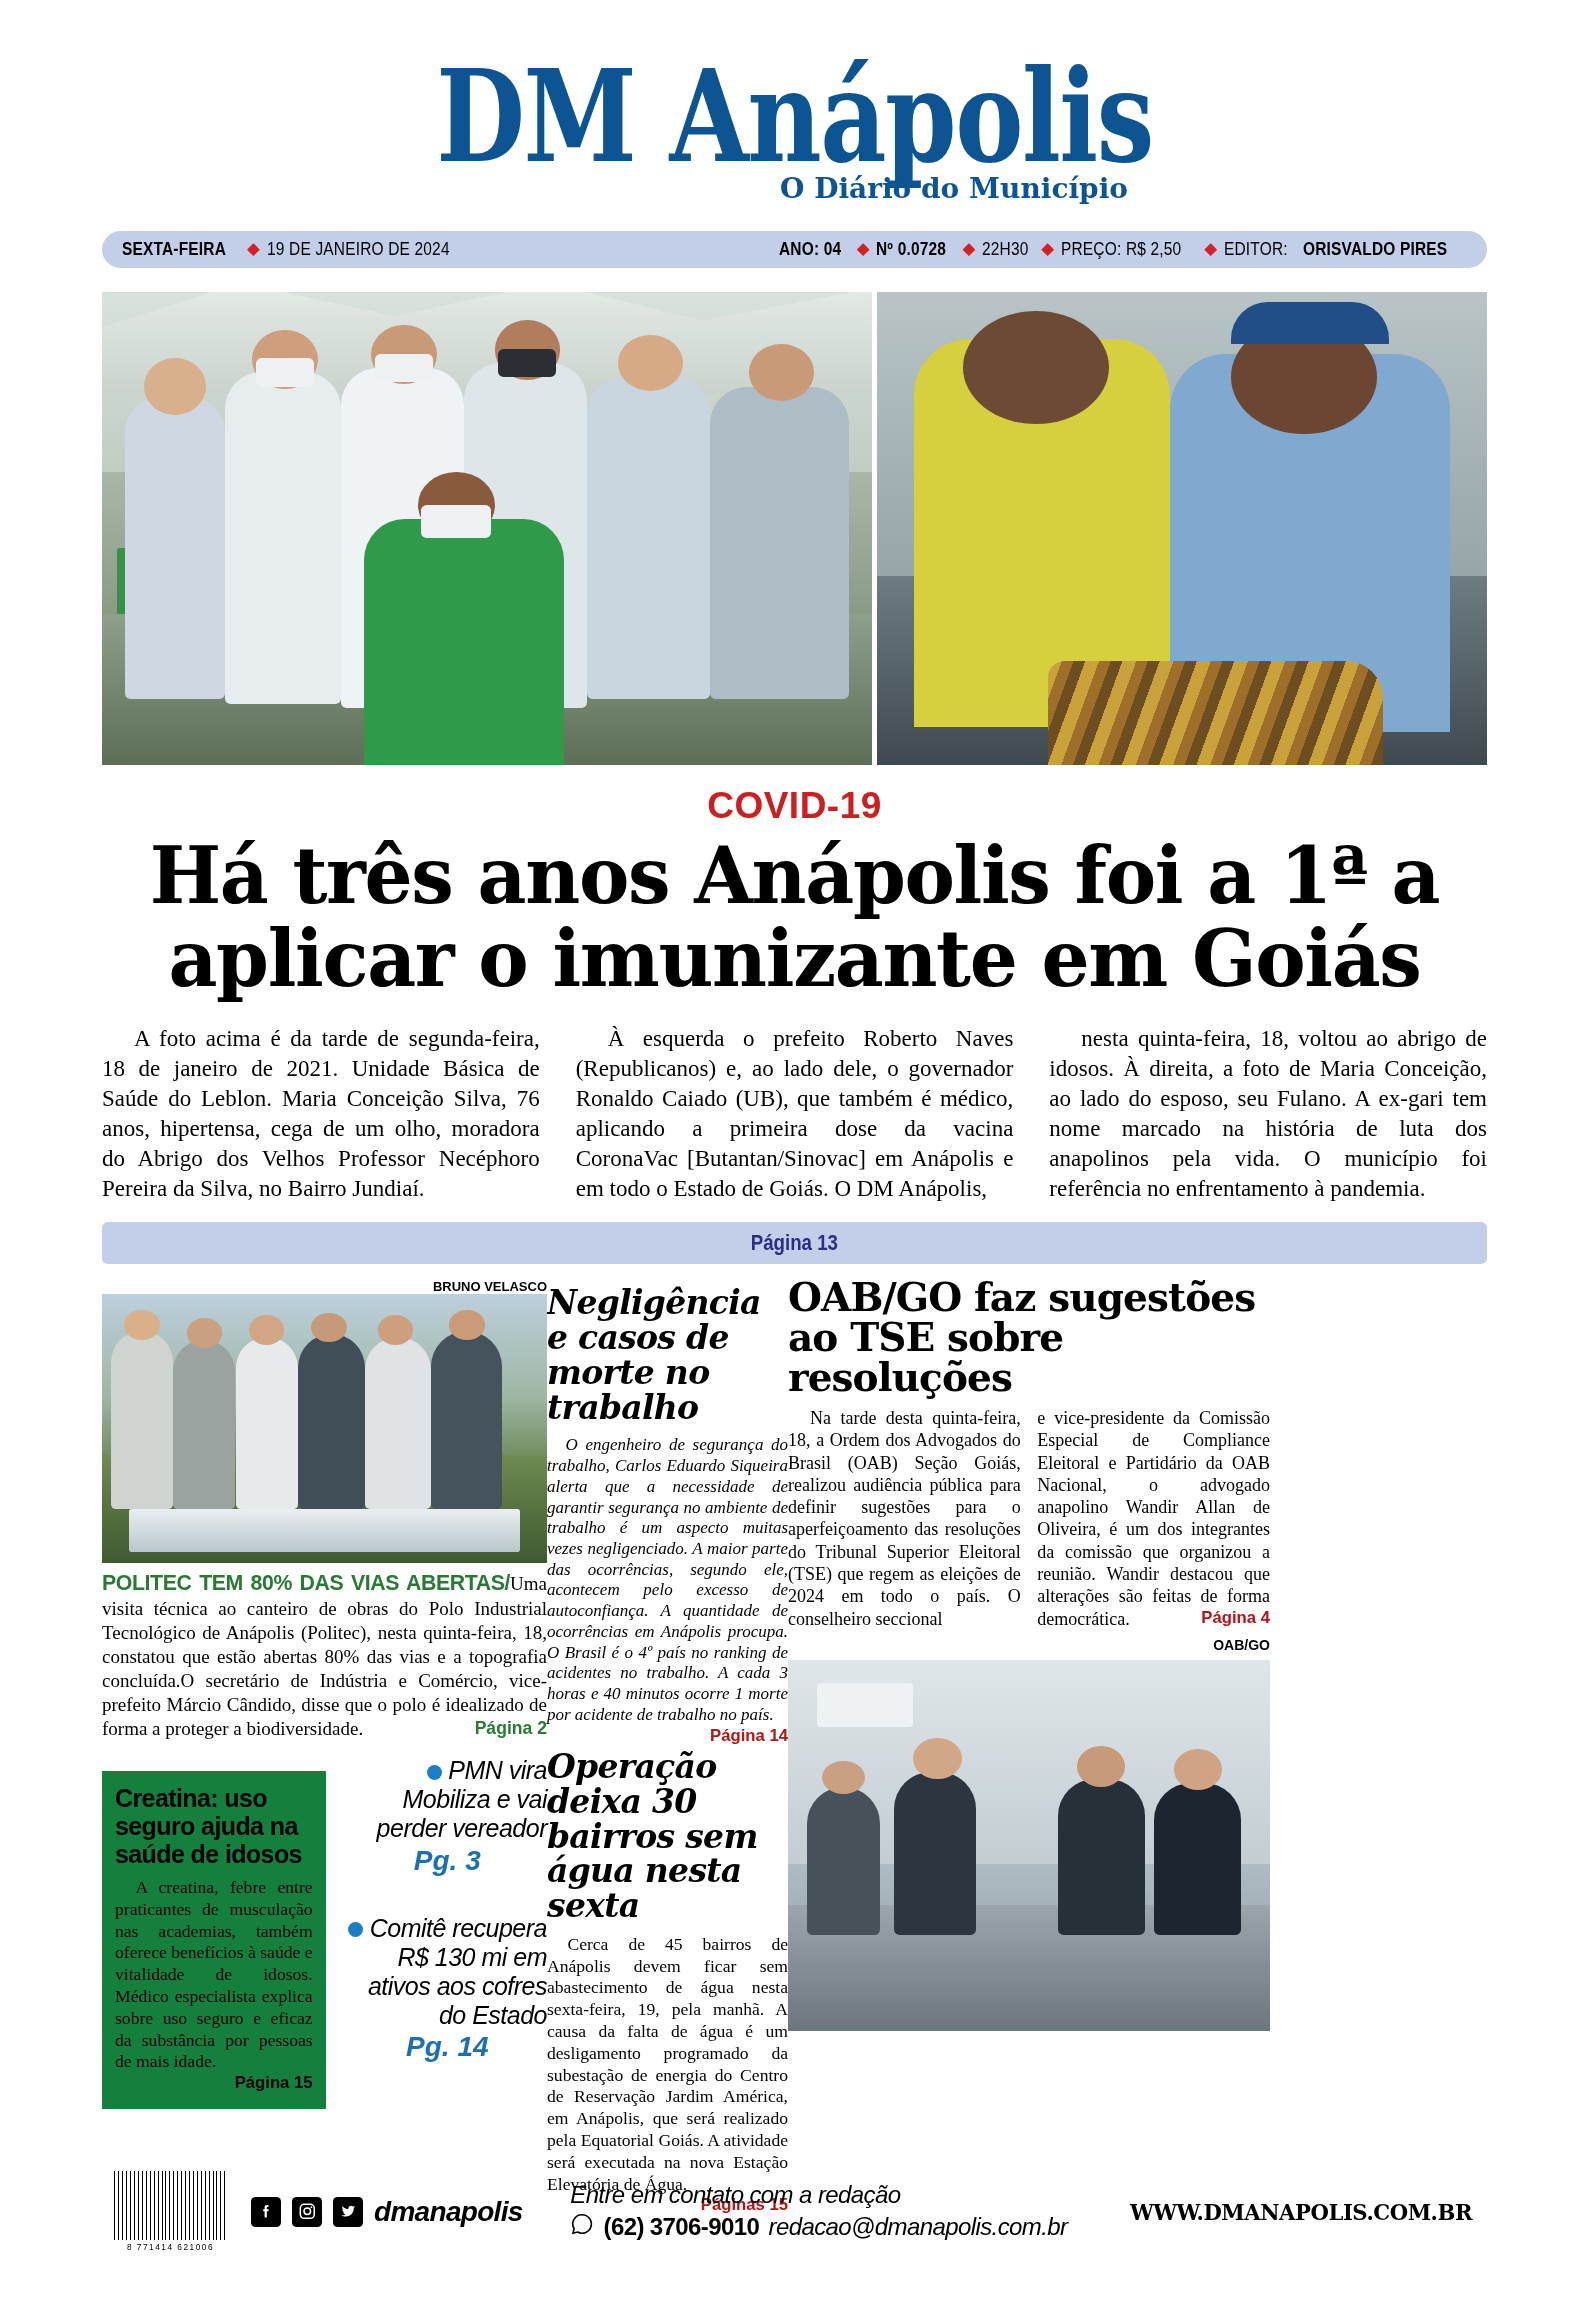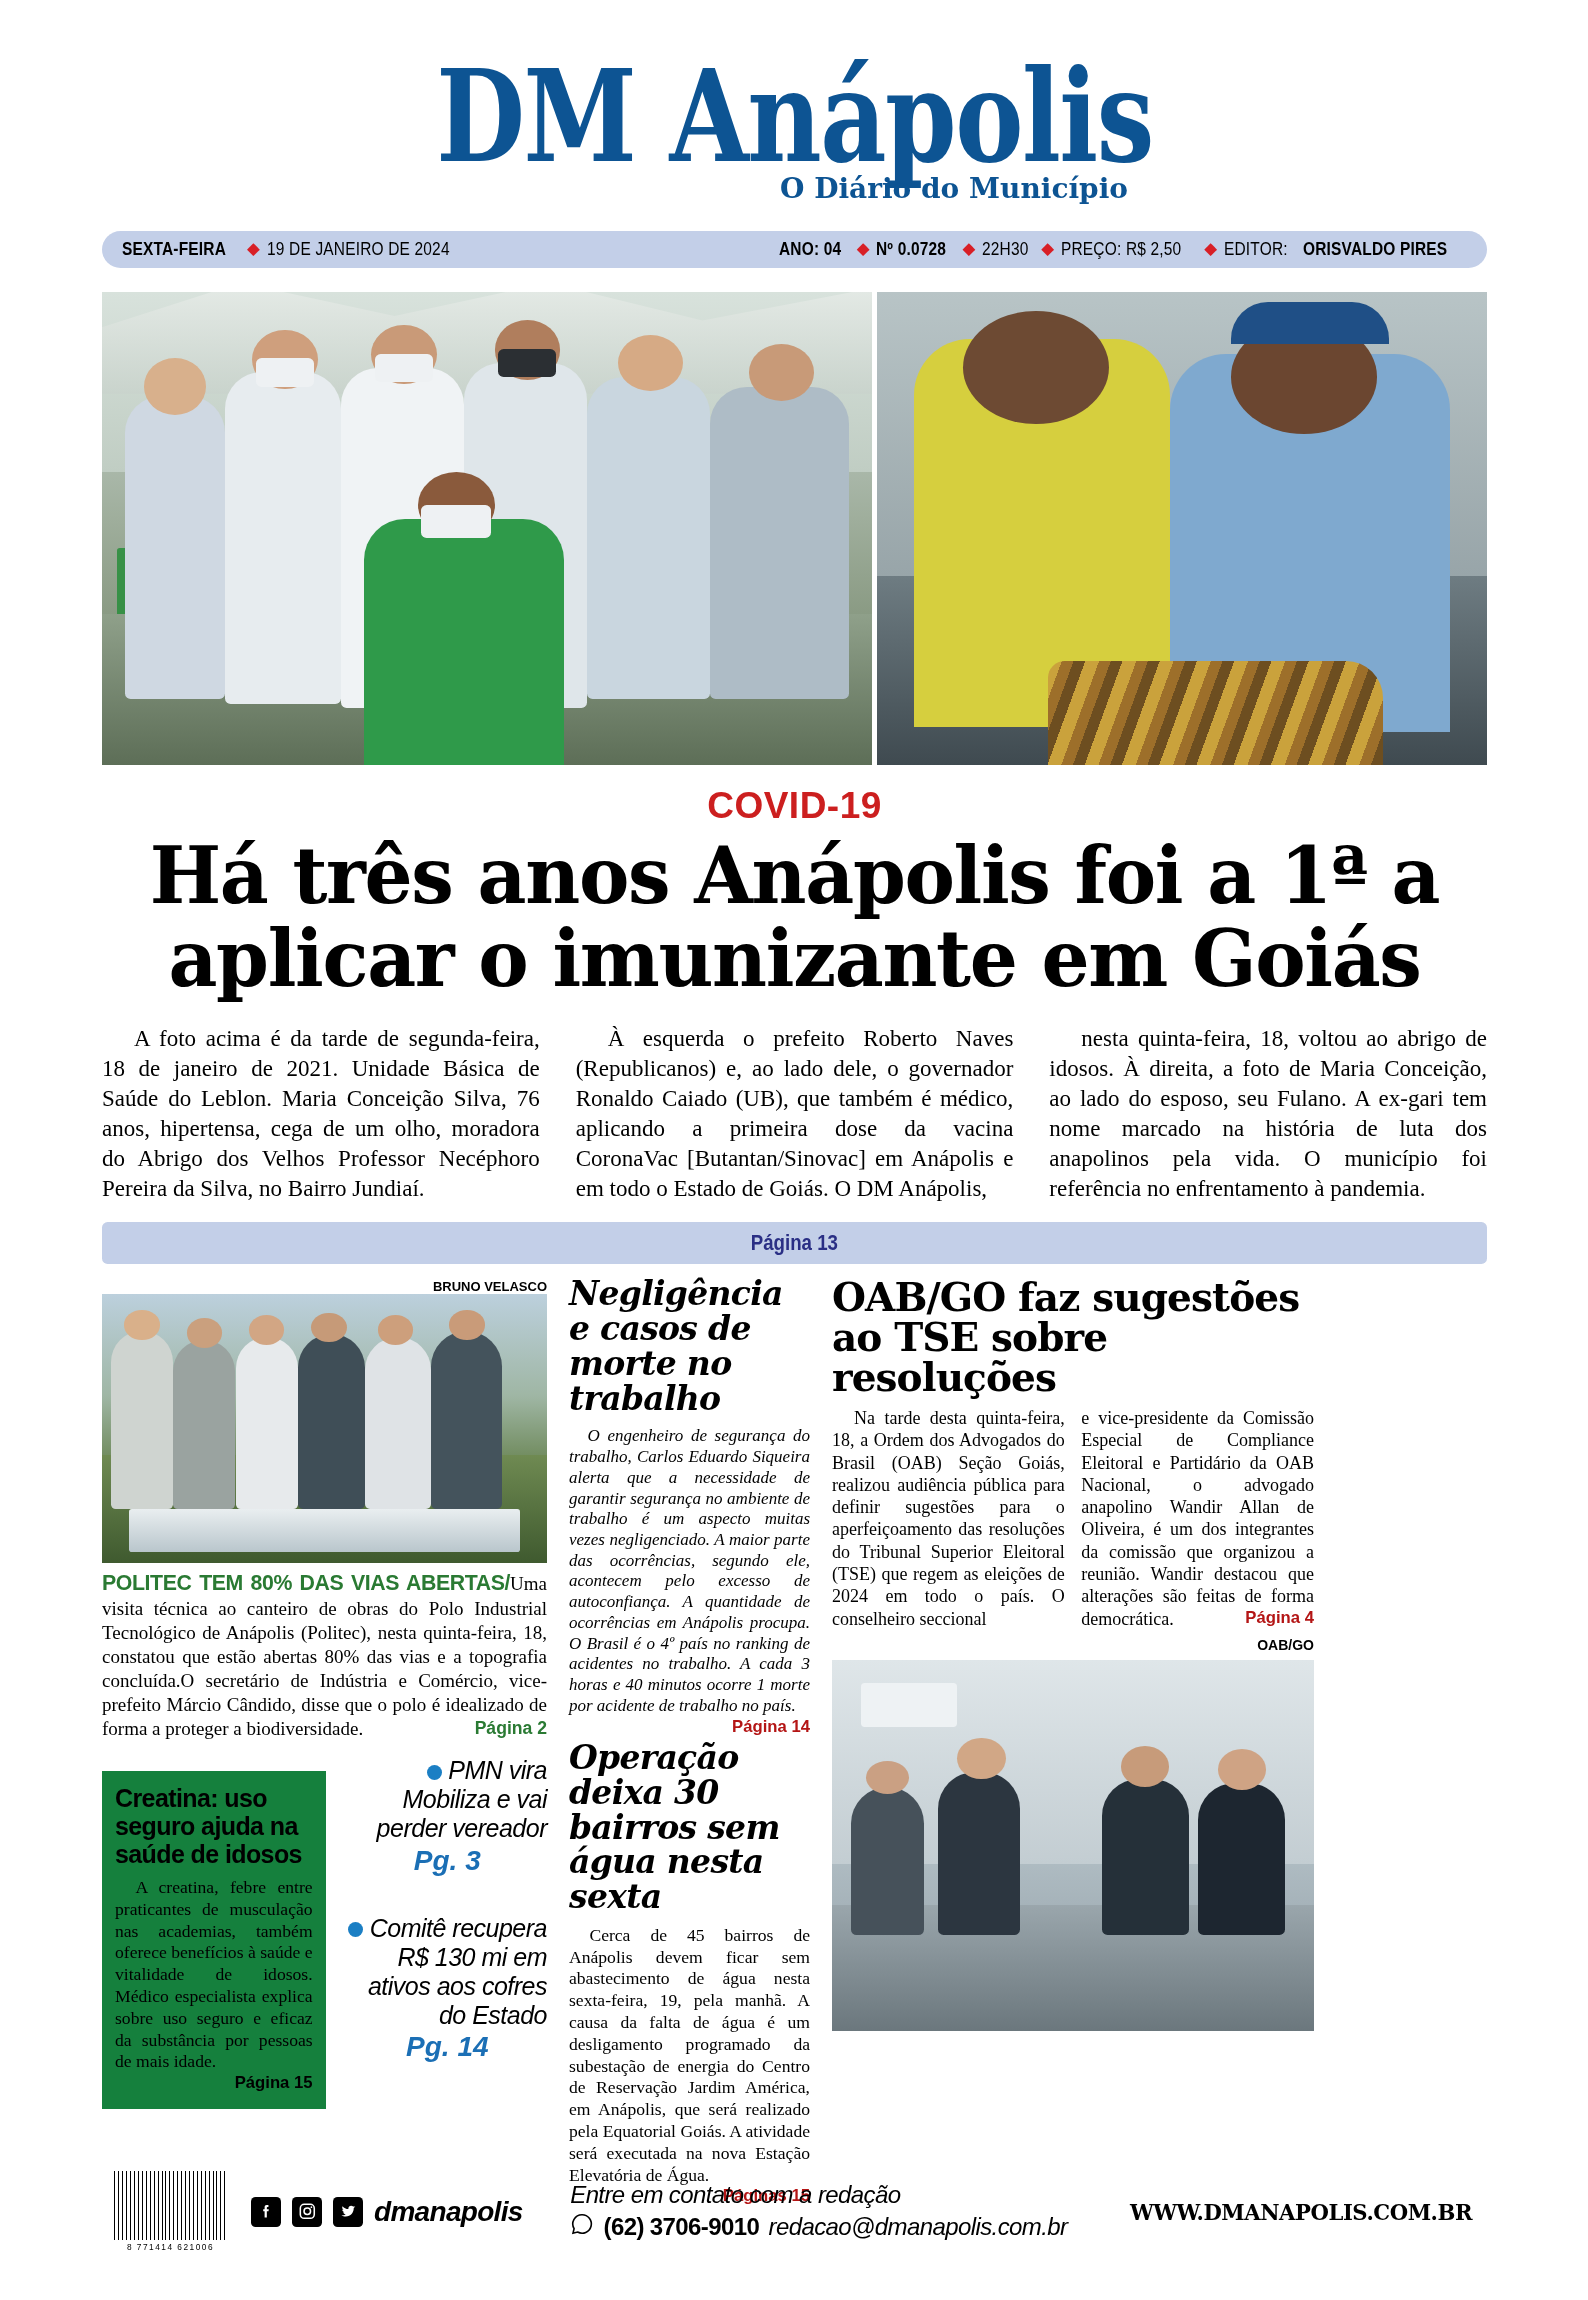--- a/index.html
+++ b/index.html
@@ -115,21 +115,21 @@
   
   .pagebar {
     margin-top:18.6px; height:42px; background:#c3cfe8; border-radius:5.6px;
     display:flex; align-items:center; justify-content:center;
     font-family:"Liberation Sans", sans-serif; font-weight:bold; font-size:22px;
     color:#2a2f85; letter-spacing:0; 
   }
   .pagebar span { transform:scaleX(.85); display:inline-block; }
 
   
-  .mid { margin-top:13px; display:flex; gap:22px; }
+  .mid { margin-top:13px; display:flex; }
   .col-a { width:445px; }
   .col-b { width:241px; }
   .col-c { width:482px; }
 
   .photo-politec { width:100%; height:269px; position:relative; overflow:hidden;
      background:linear-gradient(180deg,#bcd0dd 0%,#9fb6a4 38%,#6f8a5c 62%,#4d6b3c 100%); }
   .photo-politec .grass { position:absolute; bottom:0; left:0; right:0; height:40%;
      background:linear-gradient(180deg,#6f8a52,#3f5a2f); }
   .photo-politec .table { position:absolute; bottom:4%; left:6%; width:88%; height:16%;
      background:linear-gradient(180deg,#e9eef0,#b9c6cc); border-radius:2.8px;}
@@ -160,21 +160,21 @@
      line-height:1.16; letter-spacing:-0.5px; text-align:right;}
   .dot { display:inline-block; width:15px; height:15px; border-radius:50%;
      background:#1b7fc4; margin-right:6.5px; vertical-align:middle; }
   .pg-blue { display:block; text-align:center; margin-top:1.9px;
      font-family:"Liberation Sans",sans-serif; font-style:italic; font-weight:bold;
      font-size:28px; color:#1b6fb5; }
 
   
   .ital-head {
      font-family:"DejaVu Serif", serif; font-style:italic; font-weight:bold;
-     font-size:33px; line-height:1.06; letter-spacing:-0.7px; }
+     font-size:33px; line-height:1.06; letter-spacing:-0.7px;margin-top:9px; }
   .ital-body { margin-top:9.3px; font-style:italic; font-size:17px; line-height:1.22;
      text-align:justify; text-indent:18.6px; }
   .pg-red { font-family:"Liberation Sans",sans-serif; font-weight:bold; font-size:16.7px;
      color:#b41515; float:right; font-style:normal; }
   .plain-body { margin-top:9.3px; font-size:17.6px; line-height:1.24; text-align:justify; text-indent:20.4px; }
 
   
   .oab-head { font-family:"DejaVu Serif", serif; font-weight:bold; font-size:39px;
      line-height:1.03; letter-spacing:-0.9px; }
   .oab-cols { margin-top:9.3px; display:flex; gap:16.7px; }

